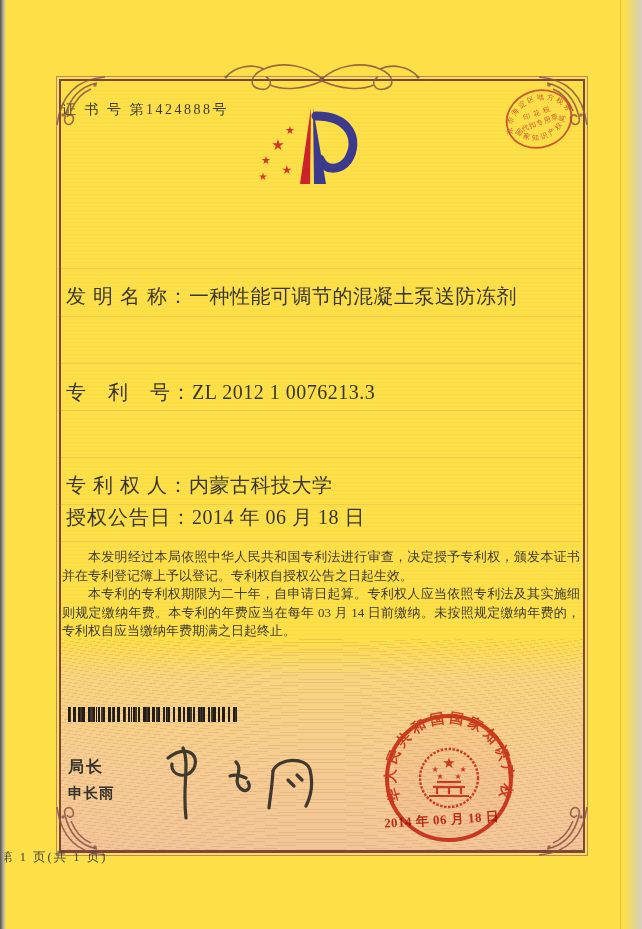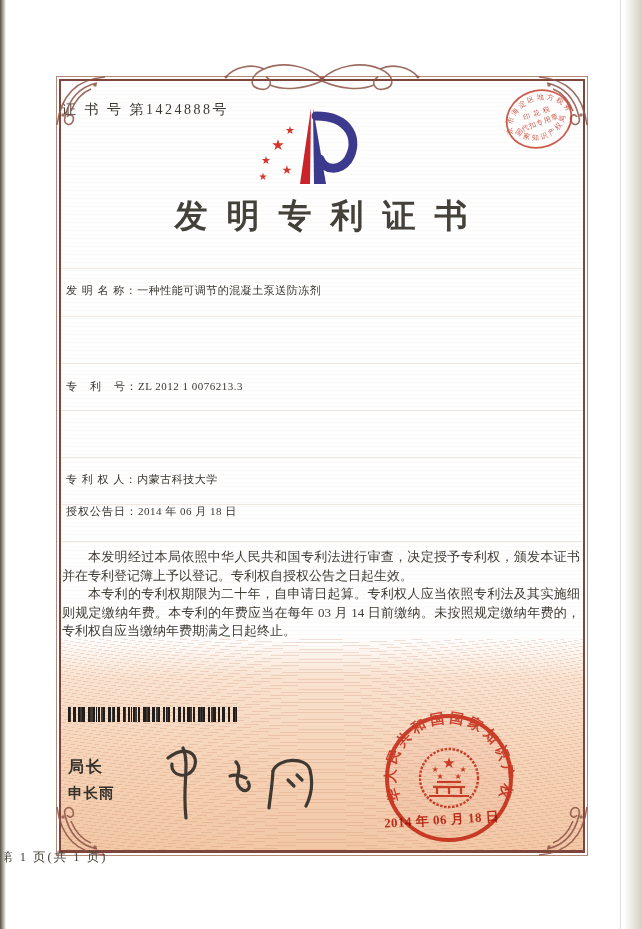--- a/index.html
+++ b/index.html
@@ -1,16 +1,16 @@
 <!DOCTYPE html>
 <html><head>
 <meta charset="utf-8">
 <style>
   html,body{margin:0;padding:0;background:#d8d4c8;}
-  .page{position:relative;width:642px;height:929px;background:#ffffff;overflow:hidden;
+  .page{position:relative;width:642px;height:929px;background:#fde047;overflow:hidden;
         font-family:"Liberation Serif","DejaVu Serif",serif;color:#3a3733;}
   
   .scan-left{position:absolute;left:0;top:0;bottom:0;width:6px;
     background:linear-gradient(90deg,#55514a,#b9b4a6 60%,rgba(185,180,166,0));z-index:9;}
   .scan-right{position:absolute;right:0;top:0;bottom:0;width:18px;
     background:linear-gradient(270deg,#d4cfc1,rgba(212,207,193,0));z-index:9;}
   .scan-crease{position:absolute;right:21px;top:0;bottom:0;width:1px;background:rgba(120,90,80,.22);z-index:9;}
 
   
   .frame{position:absolute;left:56px;top:76px;width:530px;height:778px;border:1px solid #b28878;}
@@ -29,21 +29,21 @@
   .orn.br{right:-6px;bottom:-6px;transform:scale(-1,-1);}
   .orn-top{position:absolute;left:155px;top:-18px;width:220px;height:38px;z-index:3;}
 
   .rule{position:absolute;left:57px;width:528px;height:1px;background:rgba(165,115,90,.17);}
 
   .cert-no{position:absolute;left:62px;top:101px;font-size:14px;letter-spacing:2.5px;color:#3b3832;}
   .logo{position:absolute;left:254px;top:104px;width:118px;height:90px;}
   .title{position:absolute;left:0;right:0;top:194px;text-align:center;font-size:33px;font-weight:bold;
          letter-spacing:19px;text-indent:19px;color:#44403a;}
 
-  .field{position:absolute;left:66px;width:512px;font-size:11px;color:#383530;white-space:nowrap;}
+  .field{position:absolute;left:66px;width:512px;font-size:20px;color:#383530;white-space:nowrap;}
   .field .flabel{letter-spacing:1px;}
   .field .fvalue{letter-spacing:.5px;}
 
   .paras{position:absolute;left:62px;width:518px;top:548px;font-size:13px;line-height:18.6px;
          color:#3e3a33;text-align:justify;}
   .paras p{margin:0;text-indent:2em;}
 
   .barcode{position:absolute;left:68px;top:707px;width:170px;height:15px;
     background:
       repeating-linear-gradient(90deg,#211d1a 0 2px,rgba(0,0,0,0) 2px 5px),
@@ -157,21 +157,20 @@
       <text x="12" y="60" font-size="11" text-anchor="middle">★</text>
       <text x="36" y="30" font-size="11" text-anchor="middle">★</text>
       <text x="9" y="76" font-size="10" text-anchor="middle">★</text>
       <text x="33" y="70" font-size="12" text-anchor="middle">★</text>
     </g>
     <polygon points="57,4 46,80 56,80" fill="#cc2229"></polygon>
     <polygon points="59,4 72,80 60,80" fill="#3c3a8c"></polygon>
     <path d="M62,12 C96,12 106,36 94,56 C85,68 70,66 66,55" fill="none" stroke="#3c3a8c" stroke-width="9" stroke-linecap="round"></path>
   </svg>
 
-  <div class="title">发明专利证书</div>
 
   <div class="field" style="top:283px">
     <span class="flabel">发 明 名 称：</span><span class="fvalue">一种性能可调节的混凝土泵送防冻剂</span>
   </div>
   <div class="field" style="top:379px">
     <span class="flabel">专　利　号：</span><span class="fvalue">ZL 2012 1 0076213.3</span>
   </div>
   <div class="field" style="top:472px">
     <span class="flabel">专 利 权 人：</span><span class="fvalue">内蒙古科技大学</span>
   </div>

